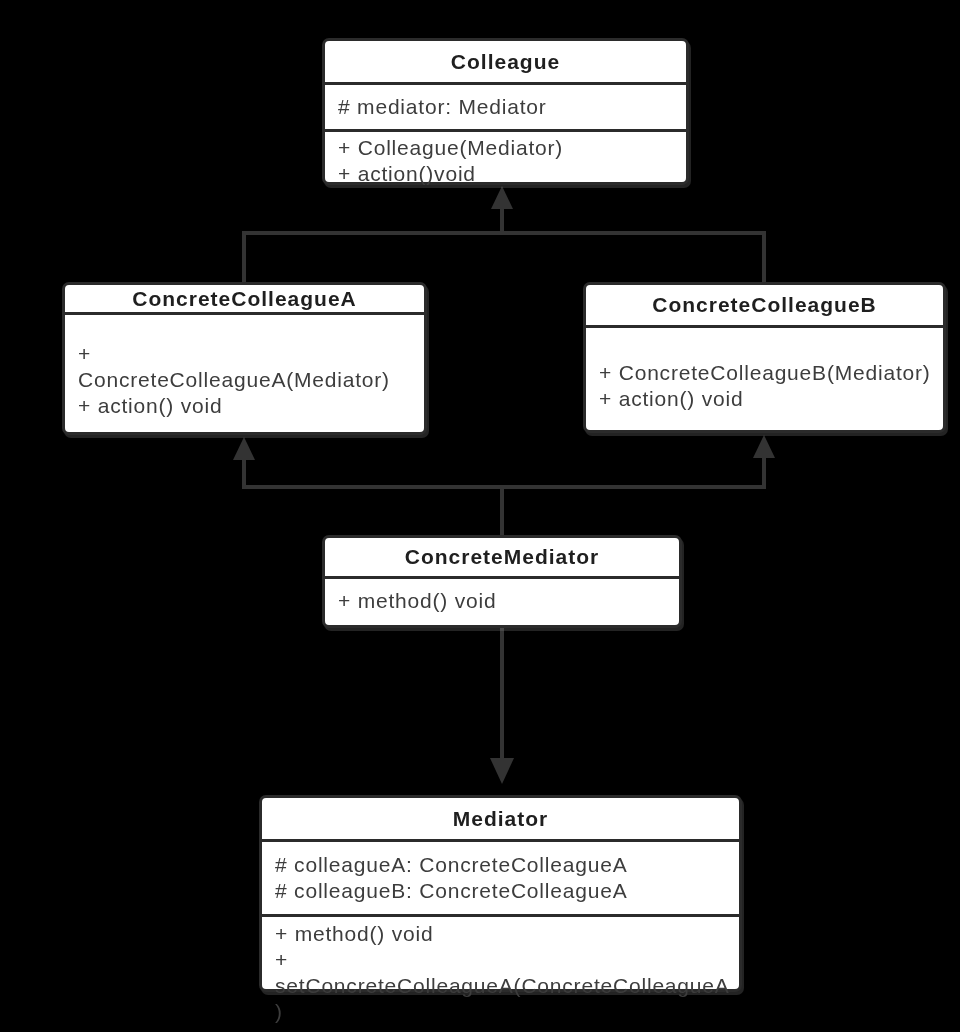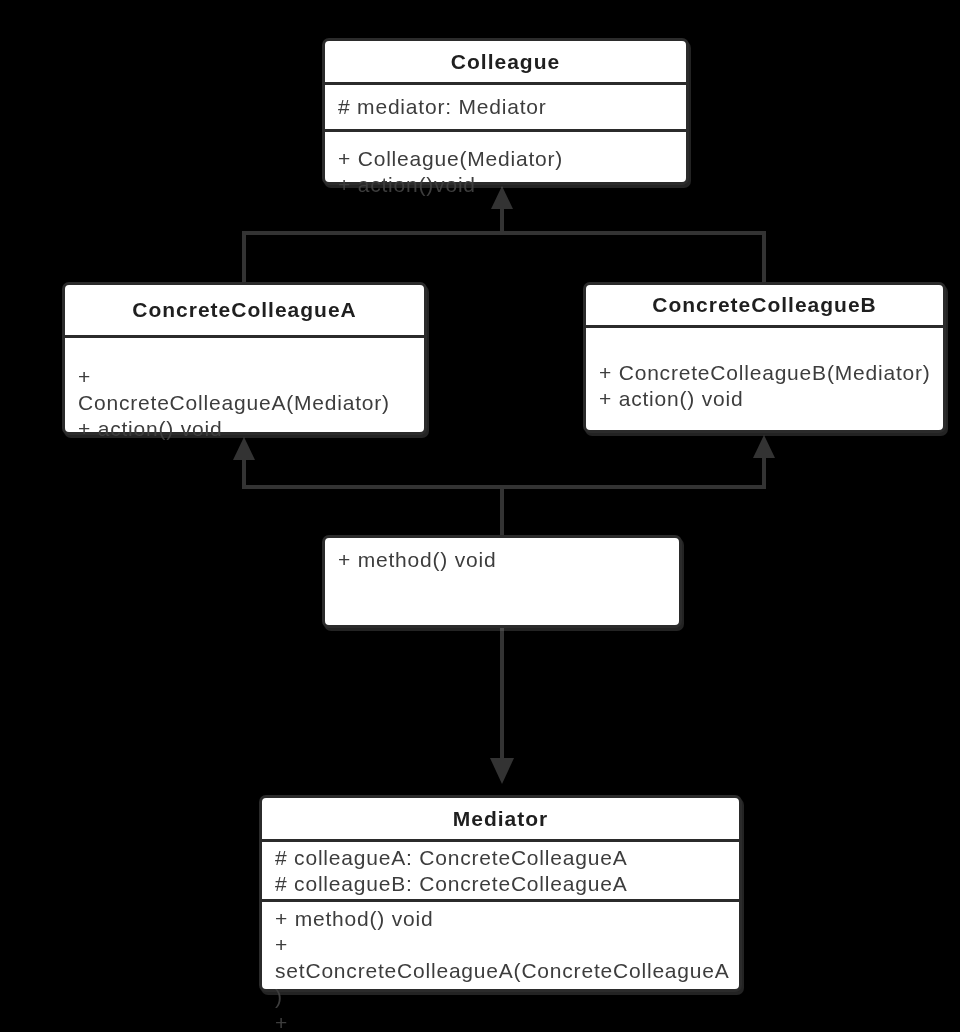--- a/index.html
+++ b/index.html
@@ -84,52 +84,53 @@
   <div class="v-line" style="left:476px; top:485px; width:4px; height:52px;"></div>
 
   <div class="v-line" style="left:476px; top:626px; width:4px; height:136px;"></div>
   <div class="tri-down" style="left:466px; top:758px;"></div>
 
   <div class="uml-box" style="left:298px; top:38px; width:367px; height:147px;">
     <div class="uml-title" style="height:44px;">Colleague</div>
     <div class="uml-sec sep vcenter" style="height:47px;">
       <div># mediator: Mediator</div>
     </div>
-    <div class="uml-sec" style="padding-top:14px;">
+    <div class="uml-sec" style="padding-top:3px;">
       <div>+ Colleague(Mediator)</div>
       <div>+ action()void</div>
     </div>
   </div>
 
   <div class="uml-box" style="left:38px; top:282px; width:365px; height:153px;">
-    <div class="uml-title" style="height:53px;">ConcreteColleagueA</div>
+    <div class="uml-title" style="height:30px;">ConcreteColleagueA</div>
     <div class="uml-sec" style="padding-top:26px;">
       <div>+</div>
       <div>ConcreteColleagueA(Mediator)</div>
       <div>+ action() void</div>
     </div>
   </div>
 
   <div class="uml-box" style="left:559px; top:282px; width:363px; height:151px;">
     <div class="uml-title" style="height:43px;text-align:right;">ConcreteColleagueB</div>
     <div class="uml-sec" style="padding-top:32px;">
       <div>+ ConcreteColleagueB(Mediator)</div>
       <div>+ action() void</div>
     </div>
   </div>
 
   <div class="uml-box" style="left:298px; top:535px; width:360px; height:93px;">
+    <div class="uml-title" style="height:41px;">ConcreteMediator</div>
     <div class="uml-sec vcenter" style="height:43px;">
       <div>+ method() void</div>
     </div>
   </div>
 
   <div class="uml-box" style="left:235px; top:795px; width:483px; height:197px;">
     <div class="uml-title" style="height:44px;">Mediator</div>
-    <div class="uml-sec sep vcenter" style="height:60px;">
+    <div class="uml-sec sep vcenter" style="height:75px;">
       <div># colleagueA: ConcreteColleagueA</div>
       <div># colleagueB: ConcreteColleagueA</div>
     </div>
     <div class="uml-sec" style="padding-top:4px;">
       <div>+ method() void</div>
       <div>+</div>
       <div>setConcreteColleagueA(ConcreteColleagueA</div>
       <div>)</div>
       <div>+</div>
     </div>

